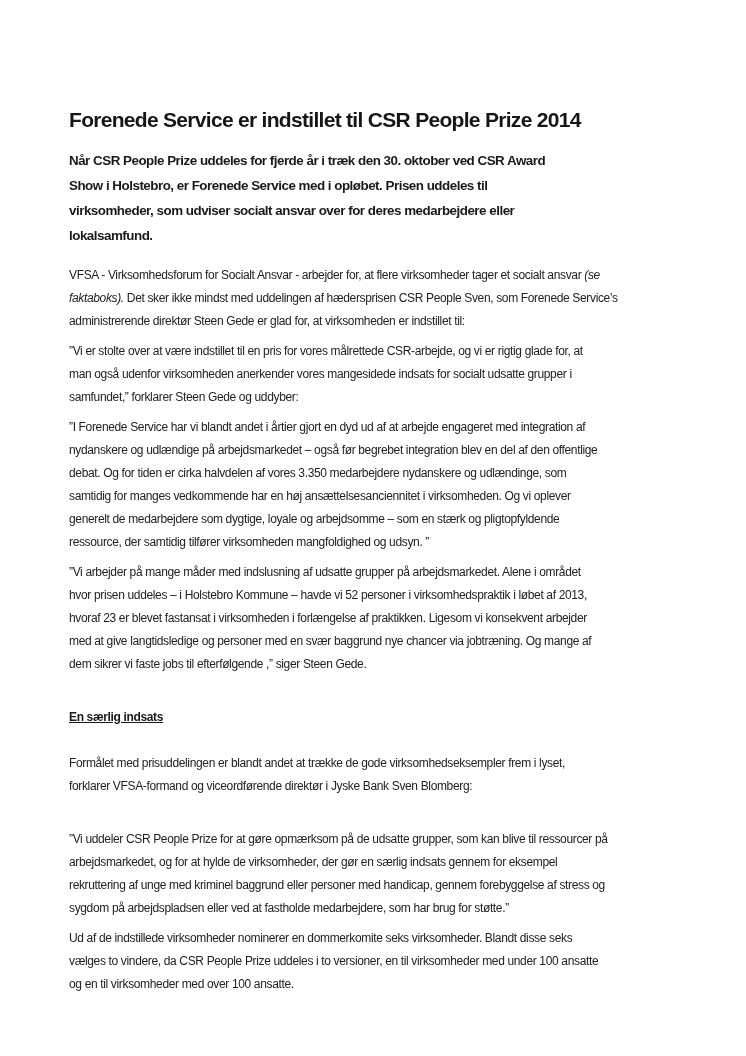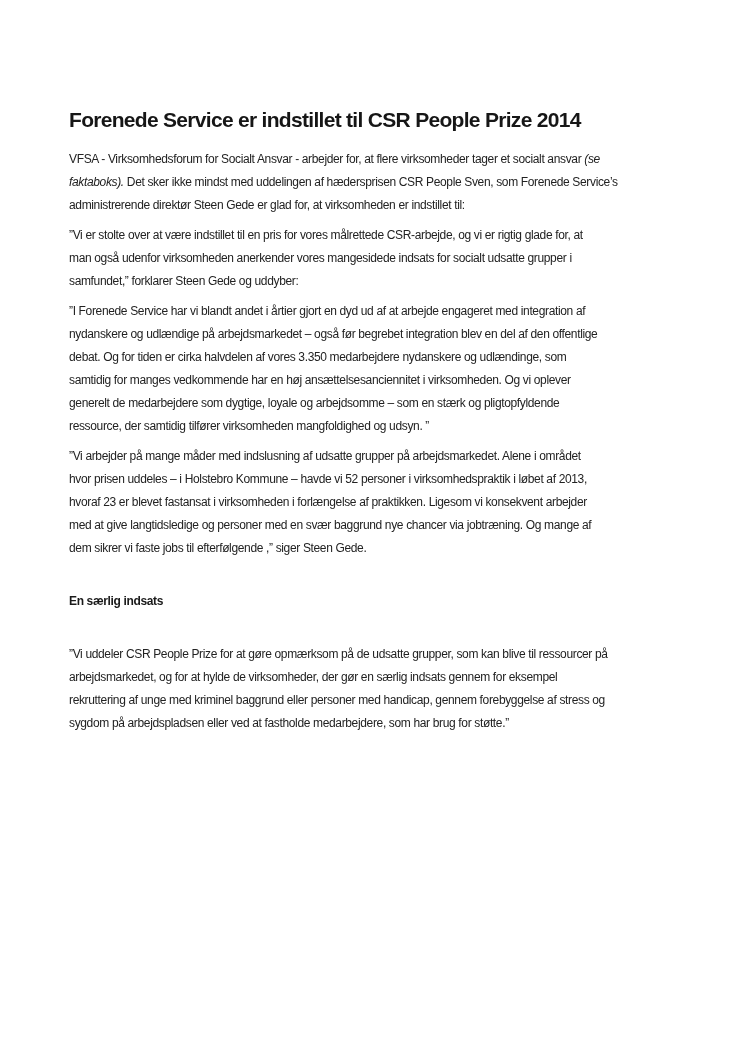--- a/index.html
+++ b/index.html
@@ -34,29 +34,33 @@
   }
   .para {
     font-size: 12px;
     line-height: 23px;
     letter-spacing: -0.35px;
     margin: 0 0 7px 0;
     white-space: pre-line;
     color: #222222;
   }
   .italic { font-style: italic; }
-  .bold { font-weight: bold; color: #1a1a1a; }
+  .bold { font-weight: bold; color: #1a1a1a; text-decoration: underline; }
 </style>
 </head>
 <body>
 
 <div class="page">
 
   <h1 class="title">Forenede Service er indstillet til CSR People Prize 2014</h1>
 
+  <p class="lead">Når CSR People Prize uddeles for fjerde år i træk den 30. oktober ved CSR Award
+Show i Holstebro, er Forenede Service med i opløbet. Prisen uddeles til
+virksomheder, som udviser socialt ansvar over for deres medarbejdere eller
+lokalsamfund.</p>
 
   <p class="para"><span>VFSA - Virksomhedsforum for Socialt Ansvar - arbejder for, at flere virksomheder tager et socialt ansvar </span><span class="italic">(se
 faktaboks).</span><span> Det sker ikke mindst med uddelingen af hædersprisen CSR People Sven, som Forenede Service’s
 administrerende direktør Steen Gede er glad for, at virksomheden er indstillet til:</span></p>
 
   <p class="para">”Vi er stolte over at være indstillet til en pris for vores målrettede CSR-arbejde, og vi er rigtig glade for, at
 man også udenfor virksomheden anerkender vores mangesidede indsats for socialt udsatte grupper i
 samfundet,” forklarer Steen Gede og uddyber:</p>
 
   <p class="para">”I Forenede Service har vi blandt andet i årtier gjort en dyd ud af at arbejde engageret med integration af
@@ -67,21 +71,26 @@
 ressource, der samtidig tilfører virksomheden mangfoldighed og udsyn. ”</p>
 
   <p class="para">”Vi arbejder på mange måder med indslusning af udsatte grupper på arbejdsmarkedet. Alene i området
 hvor prisen uddeles – i Holstebro Kommune – havde vi 52 personer i virksomhedspraktik i løbet af 2013,
 hvoraf 23 er blevet fastansat i virksomheden i forlængelse af praktikken. Ligesom vi konsekvent arbejder
 med at give langtidsledige og personer med en svær baggrund nye chancer via jobtræning. Og mange af
 dem sikrer vi faste jobs til efterfølgende ,” siger Steen Gede.</p>
 
   <div class="para">
     <div class="bold">En særlig indsats</div>
+    <div>Formålet med prisuddelingen er blandt andet at trække de gode virksomhedseksempler frem i lyset,
+forklarer VFSA-formand og viceordførende direktør i Jyske Bank Sven Blomberg:</div>
   </div>
 
   <p class="para">”Vi uddeler CSR People Prize for at gøre opmærksom på de udsatte grupper, som kan blive til ressourcer på
 arbejdsmarkedet, og for at hylde de virksomheder, der gør en særlig indsats gennem for eksempel
 rekruttering af unge med kriminel baggrund eller personer med handicap, gennem forebyggelse af stress og
 sygdom på arbejdspladsen eller ved at fastholde medarbejdere, som har brug for støtte.”</p>
 
+  <p class="para">Ud af de indstillede virksomheder nominerer en dommerkomite seks virksomheder. Blandt disse seks
+vælges to vindere, da CSR People Prize uddeles i to versioner, en til virksomheder med under 100 ansatte
+og en til virksomheder med over 100 ansatte.</p>
 
 </div>
 
 </body></html>

